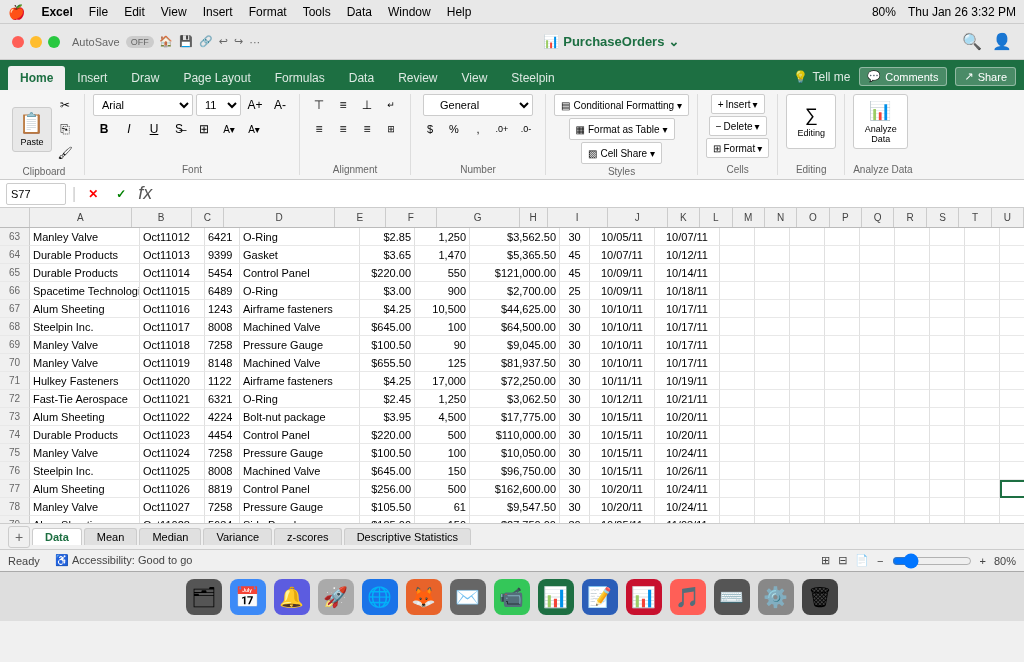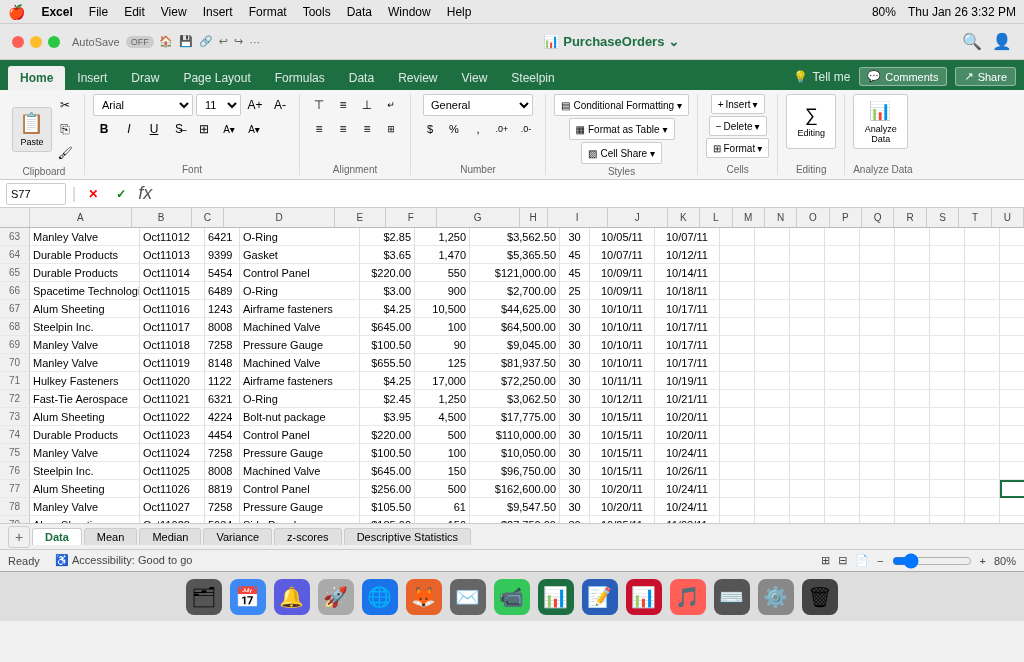--- a/index.html
+++ b/index.html
@@ -125,21 +125,21 @@
       background: transparent; cursor: pointer;
       display: flex; align-items: center; justify-content: center;
       font-size: 12px;
     }
     .icon-btn.bold { font-weight: bold; }
     .icon-btn.italic { font-style: italic; }
     .icon-btn.underline { text-decoration: underline; }
     .align-row { display: flex; gap: 2px; }
     .number-format-select {
       height: 22px; font-size: 11px; border: 1px solid #ccc; border-radius: 2px;
-      padding: 0 3px; background: white; width: 110px;
+      padding: 0 12px; background: white; width: 110px;
     }
     .number-row { display: flex; gap: 2px; }
     .style-btn {
       font-size: 10px; padding: 2px 6px; border: 1px solid #ccc; border-radius: 2px;
       background: white; cursor: pointer; white-space: nowrap; height: 22px;
       display: flex; align-items: center; gap: 3px;
     }
     .cell-btn {
       font-size: 10px; padding: 1px 6px; border: 1px solid #ccc; border-radius: 2px;
       background: white; cursor: pointer; height: 20px; display: flex; align-items: center; gap: 2px; white-space: nowrap;

